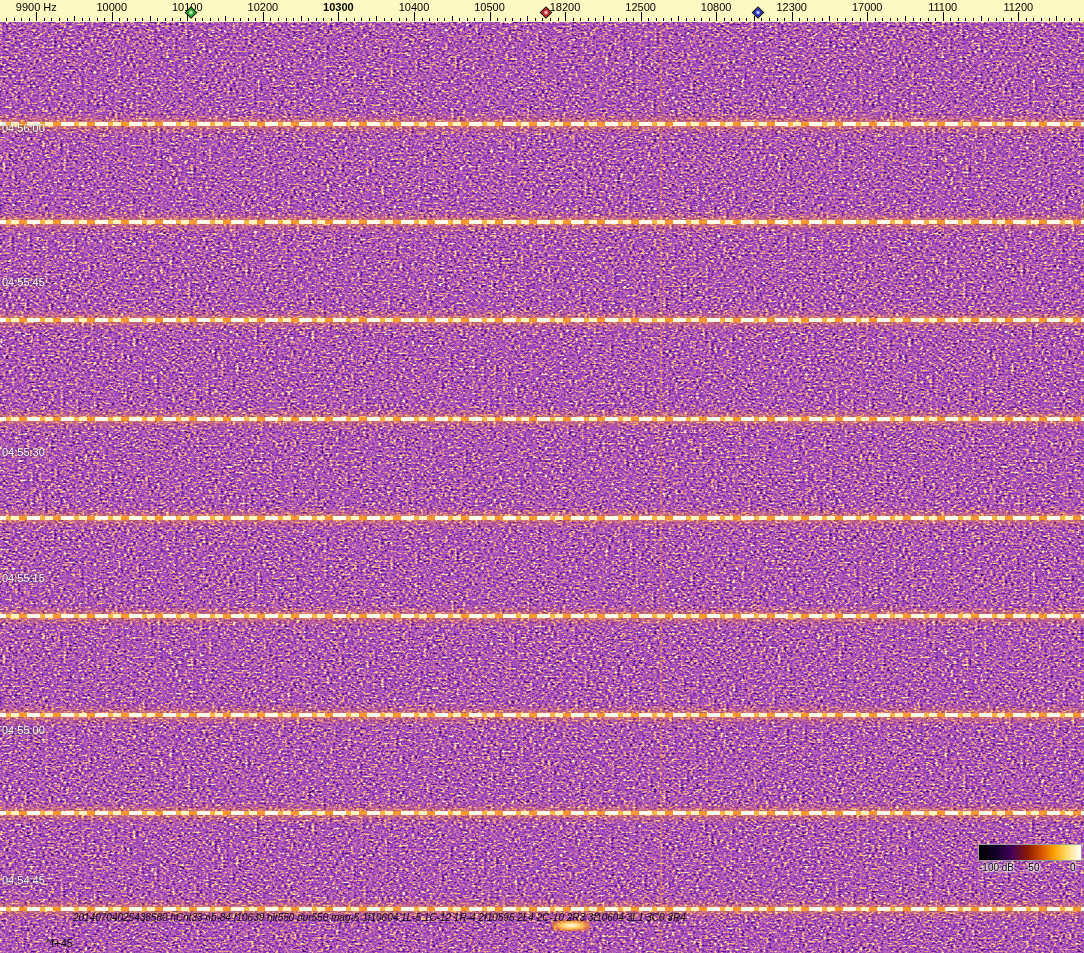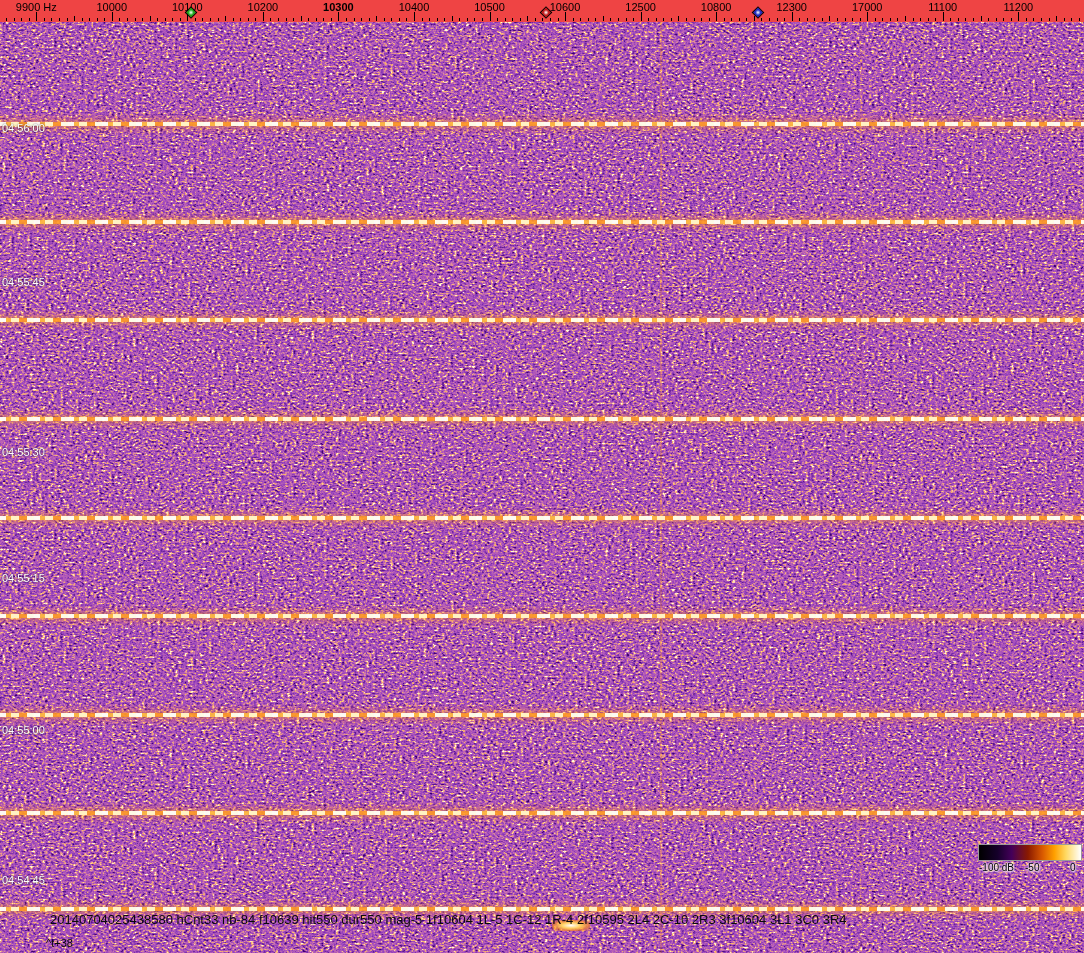--- a/index.html
+++ b/index.html
@@ -2,21 +2,21 @@
 <html><head>
 <meta charset="utf-8">
 <style>
   * { margin:0; padding:0; box-sizing:border-box; }
   html,body { width:1084px; height:953px; background:#000; }
   body { font-family:"Liberation Sans", sans-serif; }
 
   .screen { position:relative; width:1084px; height:953px; overflow:hidden; background:#1d0538; }
 
   
-  .ruler { position:absolute; top:0; left:0; width:1084px; height:22px; background:#ef4444; z-index:10; }
+  .ruler { position:absolute; top:0; left:0; width:1084px; height:22px; background:#fef9c3; z-index:10; }
   .tick { position:absolute; bottom:1px; width:1px; height:3px; background:#000; }
   .tick.mid { height:5px; }
   .tick.major { height:9px; }
   .flabel { position:absolute; top:1px; transform:translateX(-50%); font-size:11px; color:#000; white-space:nowrap; letter-spacing:0px; }
   .marker { position:absolute; top:8px; width:9px; height:9px; transform:translateX(-50%) rotate(45deg); border:1px solid #000; z-index:12; cursor:pointer; }
 
   
   .spec { position:absolute; top:22px; left:0; width:1084px; height:931px; background:#35105e; overflow:hidden; }
   .noise-svg { position:absolute; top:0; left:0; z-index:0; }
 
@@ -28,21 +28,21 @@
       rgba(255,205,95,0.65) 50%, rgba(255,160,40,0.45) 58%, rgba(255,130,25,0.16) 74%,
       rgba(255,120,20,0) 100%); }
   .band::after { content:""; position:absolute; left:0; right:0; top:50%; height:4px; margin-top:-2px;
     background:repeating-linear-gradient(90deg,
       rgba(255,255,250,0.95) 0 6px, rgba(255,185,60,0.85) 6px 11px,
       rgba(255,242,195,1) 11px 19px, rgba(255,150,30,0.8) 19px 27px,
       rgba(255,255,235,0.95) 27px 34px); }
 
   .timelabel { position:absolute; left:2px; font-size:11px; color:#ffffff; z-index:4; text-shadow:0 0 2px rgba(0,0,0,0.8); }
 
-  .det-text { position:absolute; left:50px; top:890px; font-size:13px; color:#0a0a0a; z-index:4; white-space:nowrap; }
+  .det-text { position:absolute; left:73px; top:890px; font-size:10px; color:#0a0a0a; z-index:4; white-space:nowrap;font-style:italic; }
   .corner-text { position:absolute; left:46px; top:915px; font-size:11px; color:#0a0a0a; z-index:4; }
 
   .echo-blob { position:absolute; left:552px; top:898px; width:38px; height:11px; z-index:3;
     background:radial-gradient(ellipse at center, #ffffff 0%, #ffd060 35%, rgba(255,140,20,0.65) 65%, rgba(255,120,20,0) 100%); }
 
   
   .legend { position:absolute; left:978px; top:822px; width:105px; z-index:5; }
   .legend-bar { width:104px; height:17px; border:1px solid #9a9a9a;
     background:linear-gradient(90deg, #000000 0%, #15002a 18%, #44005a 32%, #8a1a00 48%,
       #d85800 62%, #ffa000 74%, #ffd860 85%, #ffffff 100%); }
@@ -206,21 +206,21 @@
       <div class="tick" style="left: 1063.6px;"></div>
       <div class="tick" style="left: 1071.2px;"></div>
       <div class="tick" style="left: 1078.7px;"></div>
       <span class="flabel" style="left: 36.3px;">9900 Hz</span>
       <span class="flabel" style="left: 111.8px;">10000</span>
       <span class="flabel" style="left: 187.3px;">10100</span>
       <span class="flabel" style="left: 262.9px;">10200</span>
       <span class="flabel" style="left: 338.4px; font-weight: bold;">10300</span>
       <span class="flabel" style="left: 414px;">10400</span>
       <span class="flabel" style="left: 489.5px;">10500</span>
-      <span class="flabel" style="left: 565px;">10600</span>
+      <span class="flabel" style="left: 565px;">18200</span>
       <span class="flabel" style="left: 640.6px;">12500</span>
       <span class="flabel" style="left: 716.1px;">10800</span>
       <span class="flabel" style="left: 791.7px;">12300</span>
       <span class="flabel" style="left: 867.2px;">17000</span>
       <span class="flabel" style="left: 942.7px;">11100</span>
       <span class="flabel" style="left: 1018.3px;">11200</span>
       <div class="marker" style="left: 191.1px; background: radial-gradient(circle, rgb(255, 255, 255) 0%, rgb(24, 168, 24) 55%, rgb(24, 168, 24) 100%);"></div>
       <div class="marker" style="left: 546.2px; background: radial-gradient(circle, rgb(255, 255, 255) 0%, rgb(192, 24, 24) 55%, rgb(192, 24, 24) 100%);"></div>
       <div class="marker" style="left: 757.7px; background: radial-gradient(circle, rgb(255, 255, 255) 0%, rgb(24, 40, 192) 55%, rgb(24, 40, 192) 100%);"></div>
     </div>
@@ -241,21 +241,21 @@
             <feFuncB type="table" tableValues="0.16 0.34 0.52 0.45 0.12 0.75"></feFuncB>
           </feComponentTransfer>
         </filter>
       </defs>
       <rect x="0" y="0" width="1084" height="931" filter="url(#specnoise)"></rect>
     </svg>
 
     <div class="echo-blob"></div>
 
     <div class="det-text">20140704025438580 hCnt33 nb-84 f10639 hit550 dur550 mag-5 1f10604 1L-5 1C-12 1R-4 2f10595 2L4 2C-10 2R3 3f10604 3L1 3C0 3R4</div>
-    <div class="corner-text">^t+38</div>
+    <div class="corner-text">^t+45</div>
 
     <div class="legend">
       <div class="legend-bar"></div>
       <div class="legend-labels">
         <span class="l0">-100 dB</span>
         <span class="l1">-50</span>
         <span class="l2">0</span>
       </div>
     </div>
 

